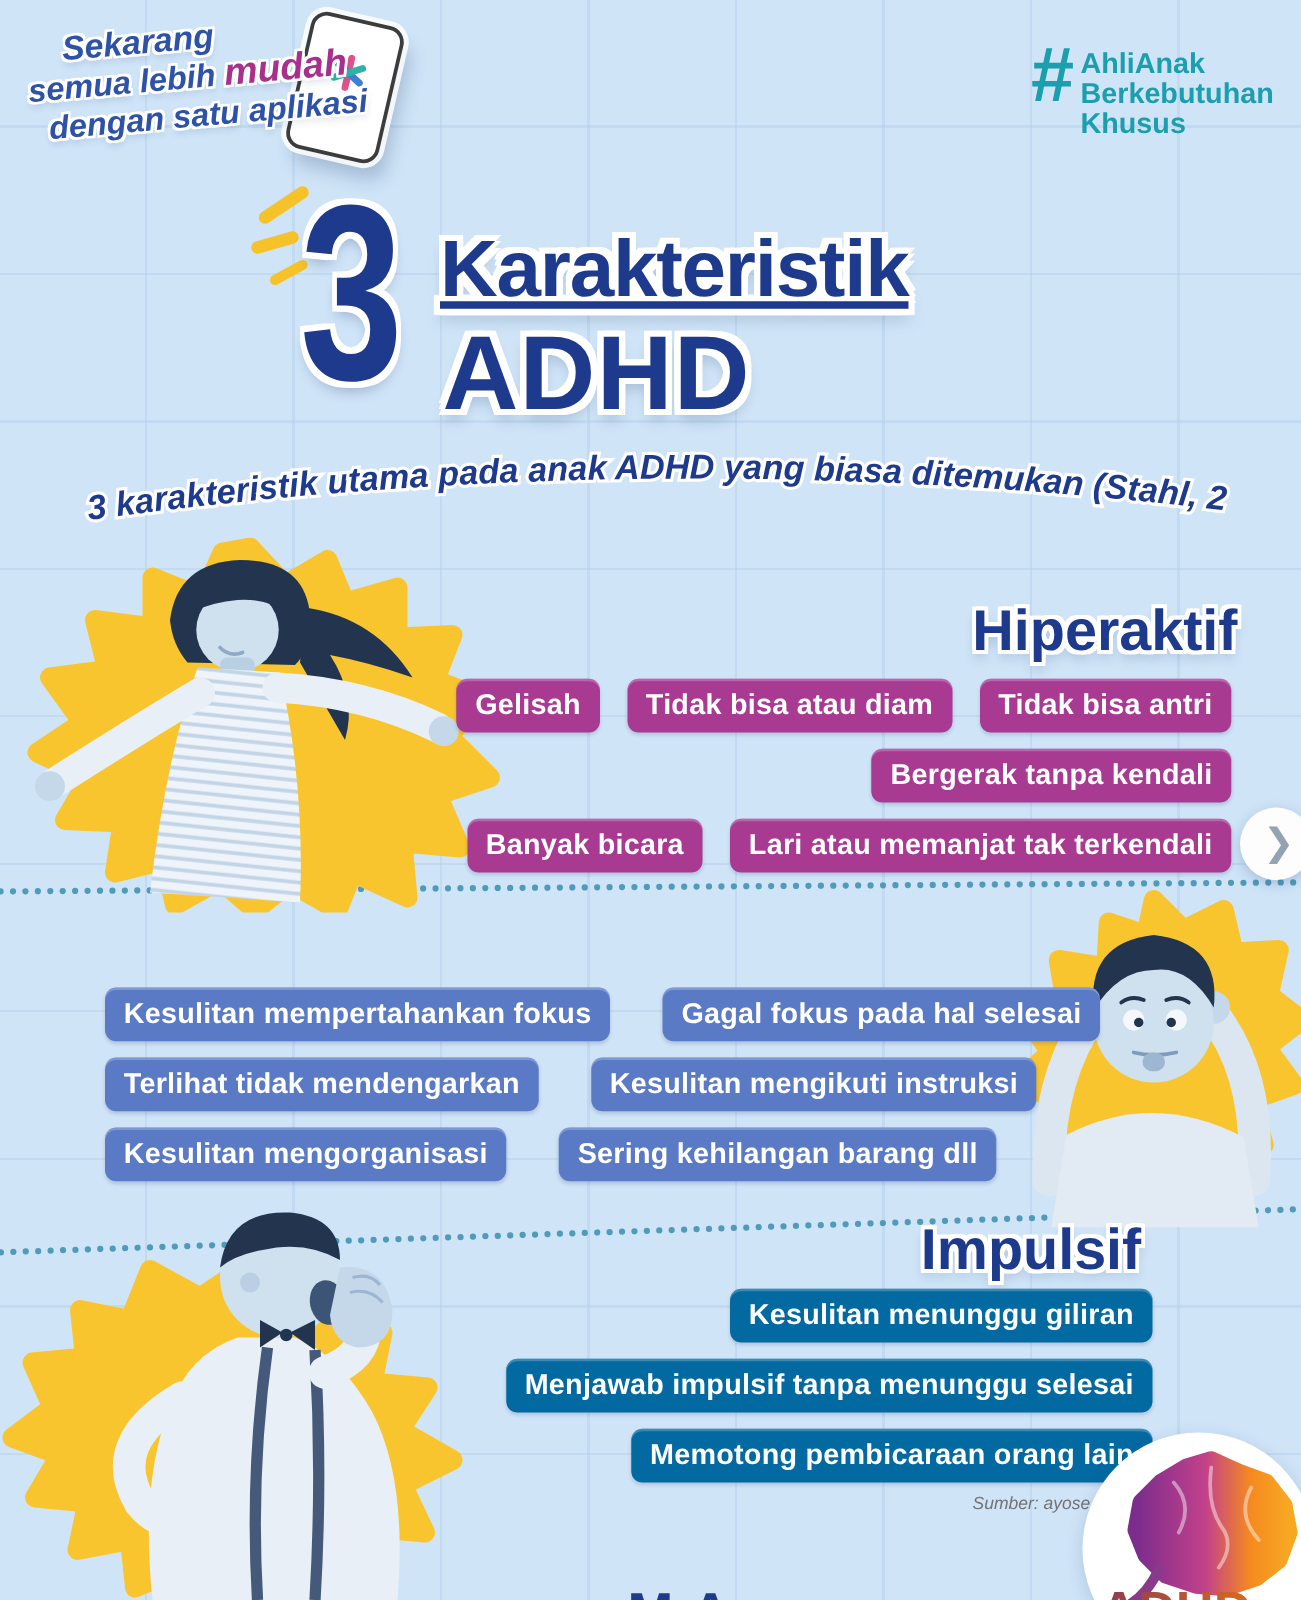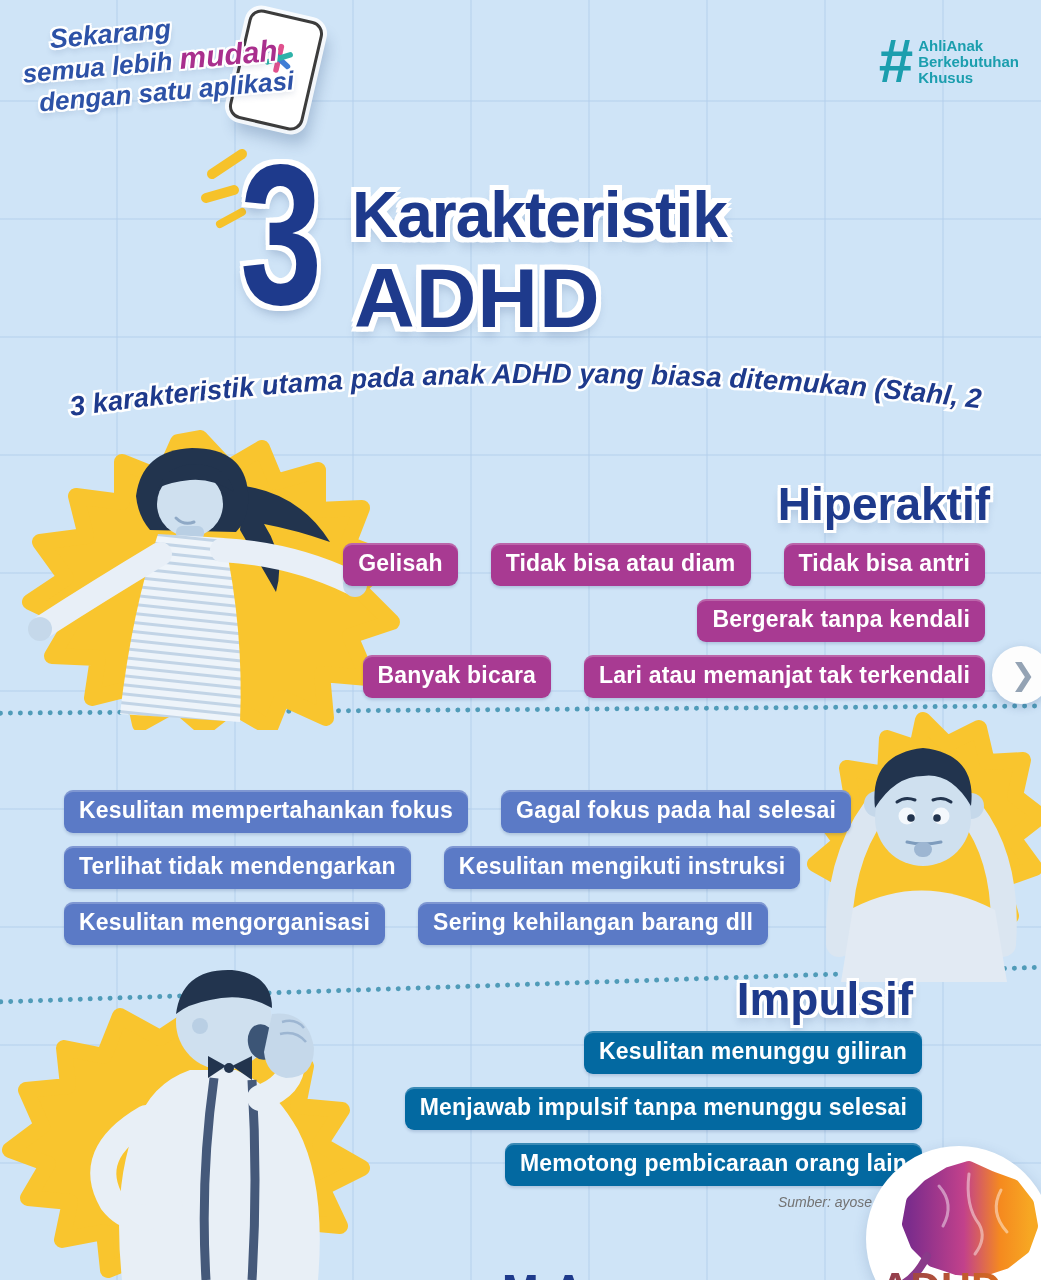--- a/index.html
+++ b/index.html
@@ -26,47 +26,47 @@
 
   .phone{position:absolute;left:238px;top:14px;width:70px;height:106px;background:#fff;
     border:3px solid #3c3c3c;border-radius:13px;transform:rotate(13deg);z-index:3;
     box-shadow:0 0 0 4px rgba(255,255,255,.85),8px 12px 14px rgba(40,70,120,.25);
     display:flex;align-items:flex-start;justify-content:center;}
   .phone .mark{margin-top:26px;}
 
   
   .hashtag{position:absolute;right:22px;top:34px;display:flex;gap:5px;color:#1b9eae;z-index:4;}
   .hashtag .sym{font-size:62px;font-weight:bold;line-height:.88;}
-  .hashtag .lines{font-size:15px;font-weight:bold;line-height:1.05;padding-top:4px;}
+  .hashtag .lines{font-size:23px;font-weight:bold;line-height:1.05;padding-top:4px;}
 
   
   .big3{position:absolute;left:240px;top:150px;font-size:200px;font-weight:bold;color:#1e3a8c;
     line-height:.85;transform:scaleX(.74);transform-origin:left top;z-index:4;}
-  .title1{position:absolute;left:352px;top:178px;font-size:64px;font-weight:bold;color:#1e3a8c;letter-spacing:-1px;z-index:4;}
+  .title1{position:absolute;left:352px;top:178px;font-size:64px;font-weight:bold;color:#1e3a8c;letter-spacing:-1px;z-index:4;text-decoration:underline;}
   .title2{position:absolute;left:354px;top:250px;font-size:84px;font-weight:bold;color:#1e3a8c;letter-spacing:1px;z-index:4;}
   .sparkles{position:absolute;left:198px;top:146px;z-index:4;}
 
   .subtitle-svg{position:absolute;left:35px;top:350px;z-index:4;}
 
   
   .heading{position:absolute;font-size:46px;font-weight:bold;color:#1e3a8c;z-index:5;white-space:nowrap;}
   .h-hiperaktif{right:51px;top:477px;margin-left:36px;}
   .h-inatensi{left:64px;top:742px;}
   .h-impulsif{right:128px;top:972px;}
 
   
   .pills{position:absolute;display:flex;flex-direction:column;gap:13px;z-index:5;}
   .pills.right{align-items:flex-end;}
   .pills.left{align-items:flex-start;}
-  .pill-row{display:flex;gap:33px;white-space:nowrap;justify-content:space-between;}
+  .pill-row{display:flex;gap:22px;white-space:nowrap;justify-content:space-between;}
   .pill{display:inline-block;padding:7px 15px 9px;border-radius:9px;color:#fff;
     font-weight:bold;font-size:23px;letter-spacing:.2px;
     box-shadow:inset 0 2px 0 rgba(255,255,255,.22),0 2px 3px rgba(30,58,110,.18);}
   .pill.magenta{background:#a83a92;}
-  .pill.blue{background:#5b7ac6;}
+  .pill.blue{background:#5b7ac6;margin-left:20px;}
   .pill.teal{background:#0369a1;}
   .p-hiperaktif{right:56px;top:543px;}
   .p-inatensi{left:64px;top:790px;}
   .p-impulsif{right:119px;top:1031px;}
 
   
   .dotline{position:absolute;left:-12px;width:1070px;border-top:5px dotted #3a8fae;opacity:.85;z-index:1;}
   .dot1{top:707px;transform:rotate(-.4deg);}
   .dot2{top:982px;transform:rotate(-1.9deg);}
 

